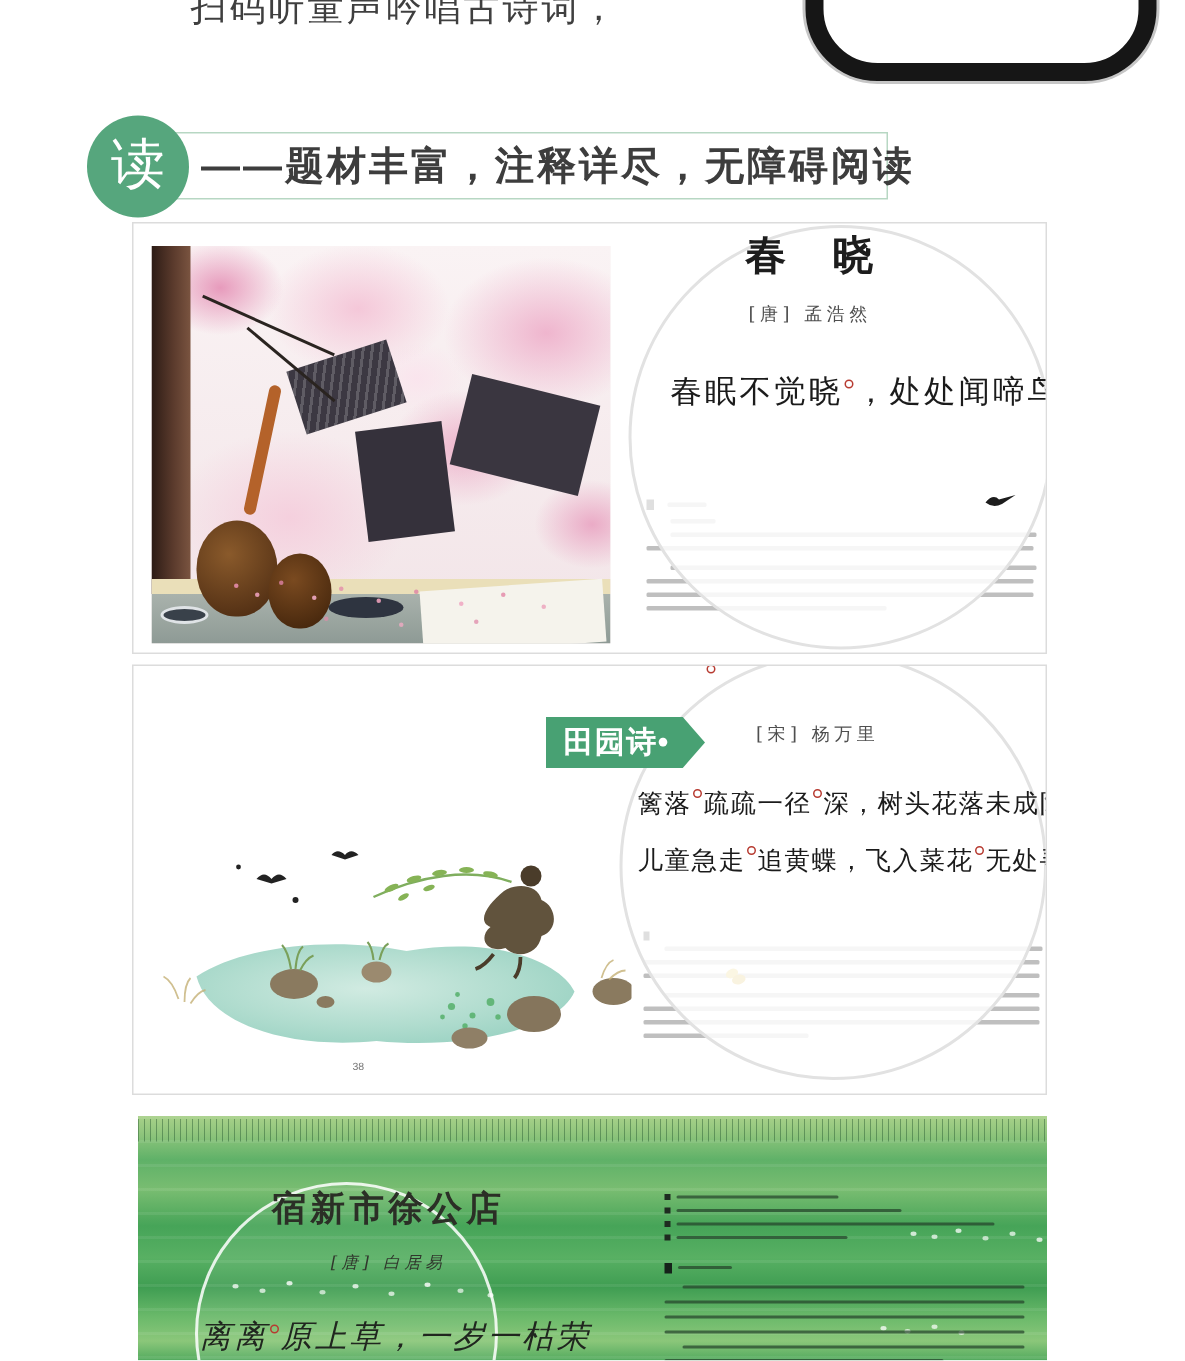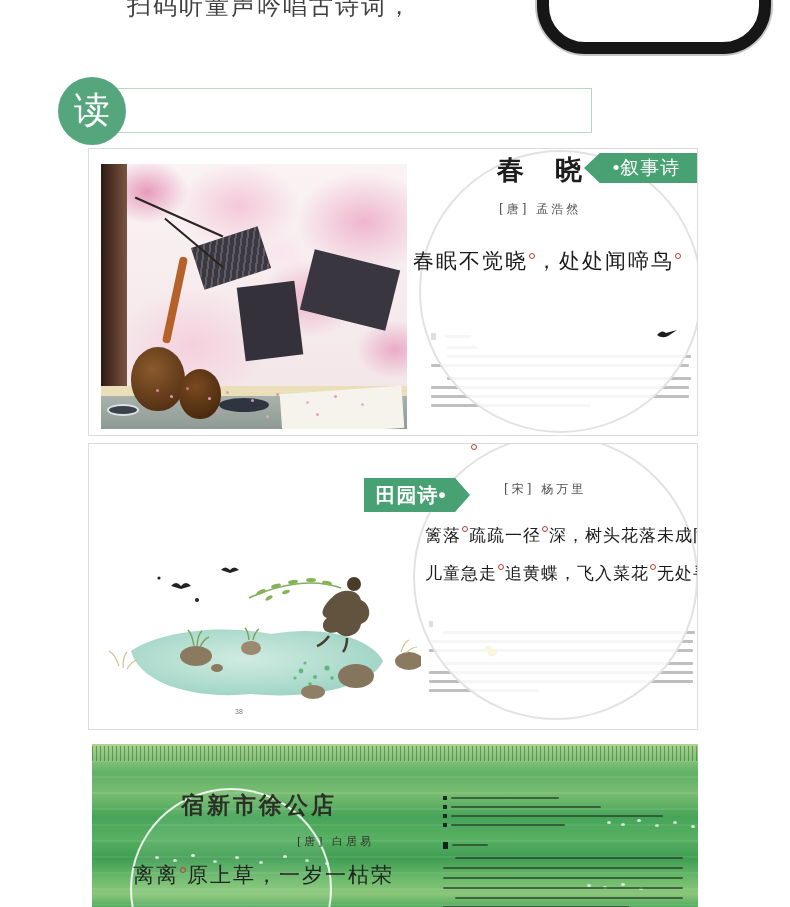--- a/index.html
+++ b/index.html
@@ -105,20 +105,21 @@
 <div class="page">
 
   <div class="abs banner">
     <div>扫码听童声吟唱古诗词，</div>
   </div>
 
   <div class="abs phone"></div>
 
   <div class="abs hd-box"></div>
   <div class="abs hd-badge">读</div>
+  <div class="abs hd-text">——题材丰富，注释详尽，无障碍阅读</div>
 
   <div class="abs card card1">
 
     <div class="abs paint">
       <div class="abs blossom"></div>
       <div class="abs frame"></div>
       <div class="abs roof" style="left:95px;top:72px;width:70px;height:44px;transform:rotate(-18deg);"></div>
       <div class="abs roof" style="left:140px;top:120px;width:58px;height:74px;transform:rotate(-7deg);background:#35313b;"></div>
       <div class="abs roof" style="left:205px;top:95px;width:88px;height:62px;transform:rotate(14deg);background:#3a3640;"></div>
       <div class="abs" style="left:70px;top:92px;width:8px;height:88px;border-radius:4px;background:#b4622a;transform:rotate(12deg);"></div>
@@ -147,23 +148,22 @@
     </div>
 
     <div class="disc d1"></div>
 
     <svg class="abs z3" style="left:567px;top:179px;" width="22" height="13" viewBox="0 0 22 13">
       <path d="M1,7 Q6,1 10,5 L21,2 L12,8 Q6,11 1,7 Z" fill="#1d1d1d"></path>
     </svg>
 
     <div class="abs z3 serif ptitle" style="left:408px;top:3px;font-size:27px;letter-spacing:2px;">春　晓</div>
     <div class="abs z3 serif pauthor" style="left:410px;top:52px;">[唐] 孟浩然</div>
-    <div class="abs tag tag-left" style="left:495px;top:4px;width:113px;height:30px;line-height:30px;font-size:19px;letter-spacing:1px;">•叙事诗</div>
-
-    <div class="abs z3 serif poemline" style="left:324px;top:98px;font-size:21px;letter-spacing:2px;"><span>春眠不觉晓</span><span class="ring"></span><span>，处处闻啼鸟</span><span class="ring"></span></div>
+
+    <div class="abs z3 serif poemline" style="left:358px;top:98px;font-size:21px;letter-spacing:2px;"><span>春眠不觉晓</span><span class="ring"></span><span>，处处闻啼鸟</span><span class="ring"></span></div>
   </div>
 
   <div class="abs card card2">
 
     <svg class="abs" style="left:12px;top:112px;" width="320" height="165" viewBox="0 0 320 165">
       <defs>
         <radialGradient id="teal" cx="45%" cy="45%" r="65%">
           <stop offset="0%" stop-color="#cde9df"></stop>
             <stop offset="60%" stop-color="#a9d9ca"></stop>
             <stop offset="100%" stop-color="#8fcdbc"></stop>
@@ -250,22 +250,22 @@
   <div class="abs green">
     <div class="abs gwash"></div>
     <div class="abs trees"></div>
     <div class="abs gcircle"></div>
 
     <div class="wdots" style="left:63px;top:112px;box-shadow:18px 3px 0 rgba(255,255,255,.7),36px -2px 0 rgba(255,255,255,.8),58px 4px 0 rgba(255,255,255,.65),80px 0 0 rgba(255,255,255,.75),104px 5px 0 rgba(255,255,255,.7),128px -1px 0 rgba(255,255,255,.8),150px 3px 0 rgba(255,255,255,.65),170px 6px 0 rgba(255,255,255,.7);"></div>
     <div class="wdots" style="left:515px;top:77px;box-shadow:14px 2px 0 rgba(255,255,255,.7),30px -2px 0 rgba(255,255,255,.75),48px 3px 0 rgba(255,255,255,.65),66px 0 0 rgba(255,255,255,.7),84px 4px 0 rgba(255,255,255,.75);"></div>
     <div class="wdots" style="left:495px;top:140px;box-shadow:16px 2px 0 rgba(255,255,255,.7),34px -1px 0 rgba(255,255,255,.7),52px 3px 0 rgba(255,255,255,.65);"></div>
 
     <div class="abs serif ptitle" style="left:52px;top:46px;width:230px;text-align:center;font-size:23px;letter-spacing:3px;color:#2b2f26;">宿新市徐公店</div>
-    <div class="abs serif" style="left:52px;top:90px;width:230px;text-align:right;font-size:11px;letter-spacing:3px;color:#30362c;">[唐] 白居易</div>
-    <div class="abs serif poemline" style="left:41px;top:117px;font-size:21px;letter-spacing:2px;color:#20261f;"><span>离离</span><span class="ring"></span><span>原上草，一岁一枯荣</span></div>
+    <div class="abs serif" style="left:52px;top:90px;width:230px;text-align:center;font-size:11px;letter-spacing:3px;color:#30362c;font-style:italic;">[唐] 白居易</div>
+    <div class="abs serif poemline" style="left:41px;top:133px;font-size:21px;letter-spacing:2px;color:#20261f;font-style:italic;"><span>离离</span><span class="ring"></span><span>原上草，一岁一枯荣</span></div>
 
     <div class="abs" style="left:351px;top:52px;width:250px;height:111px;">
       <div class="gsq" style="left:0;top:0;"></div>
         <div class="gml" style="left:8px;top:1px;width:108px;"></div>
       <div class="gsq" style="left:0;top:9px;"></div>
         <div class="gml" style="left:8px;top:10px;width:150px;"></div>
       <div class="gsq" style="left:0;top:18px;"></div>
         <div class="gml" style="left:8px;top:19px;width:212px;"></div>
       <div class="gsq" style="left:0;top:27px;"></div>
         <div class="gml" style="left:8px;top:28px;width:114px;"></div>

